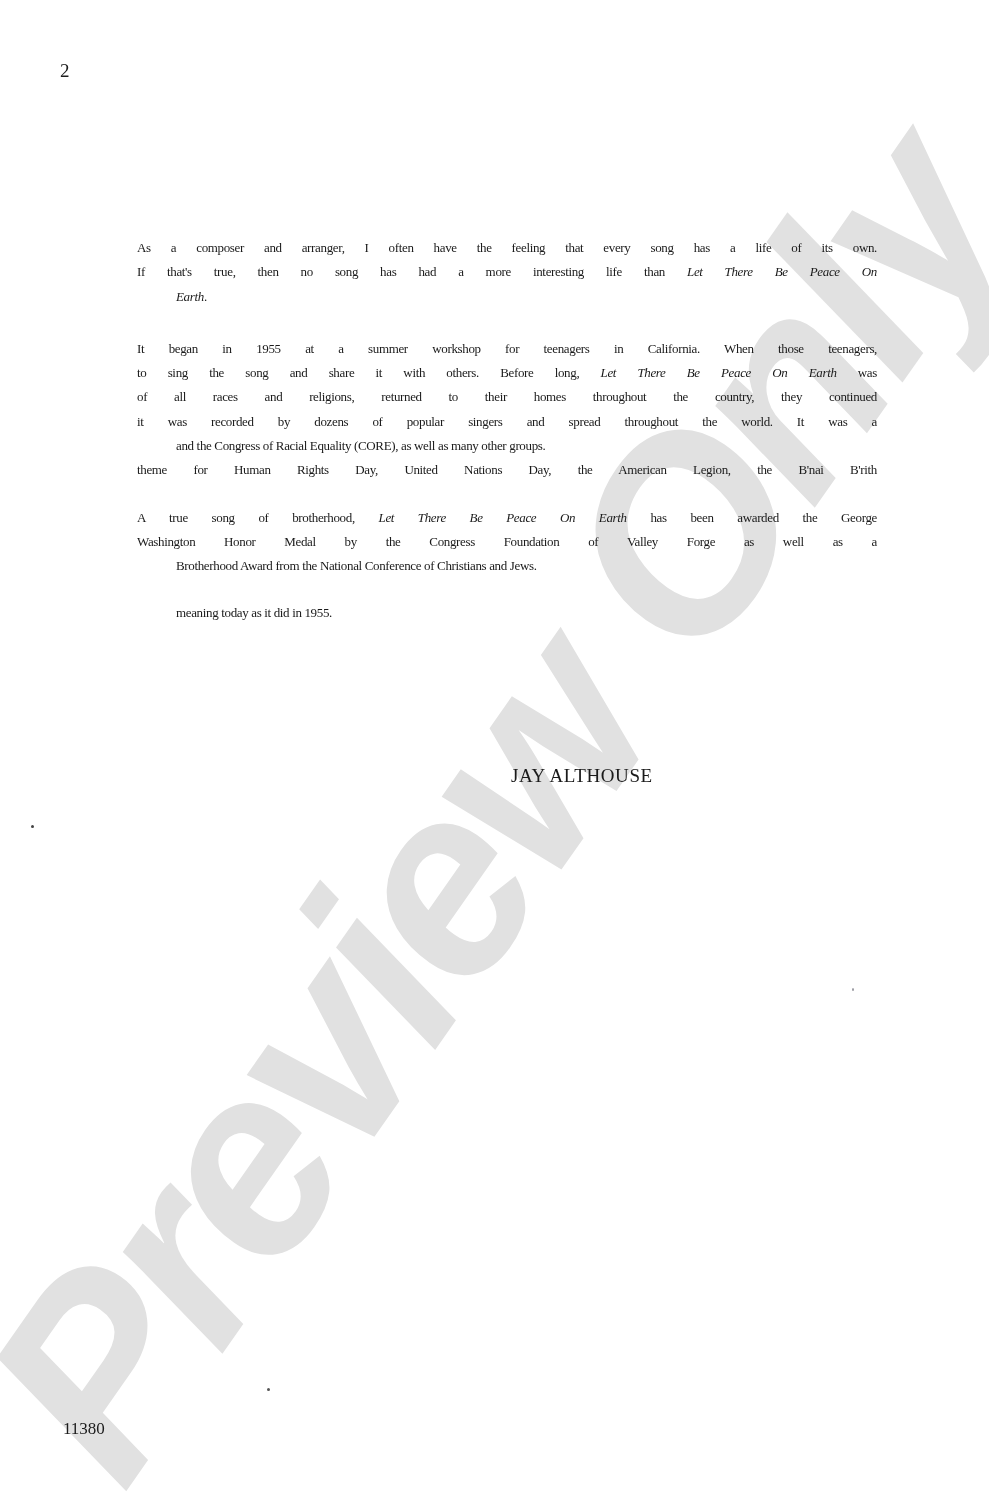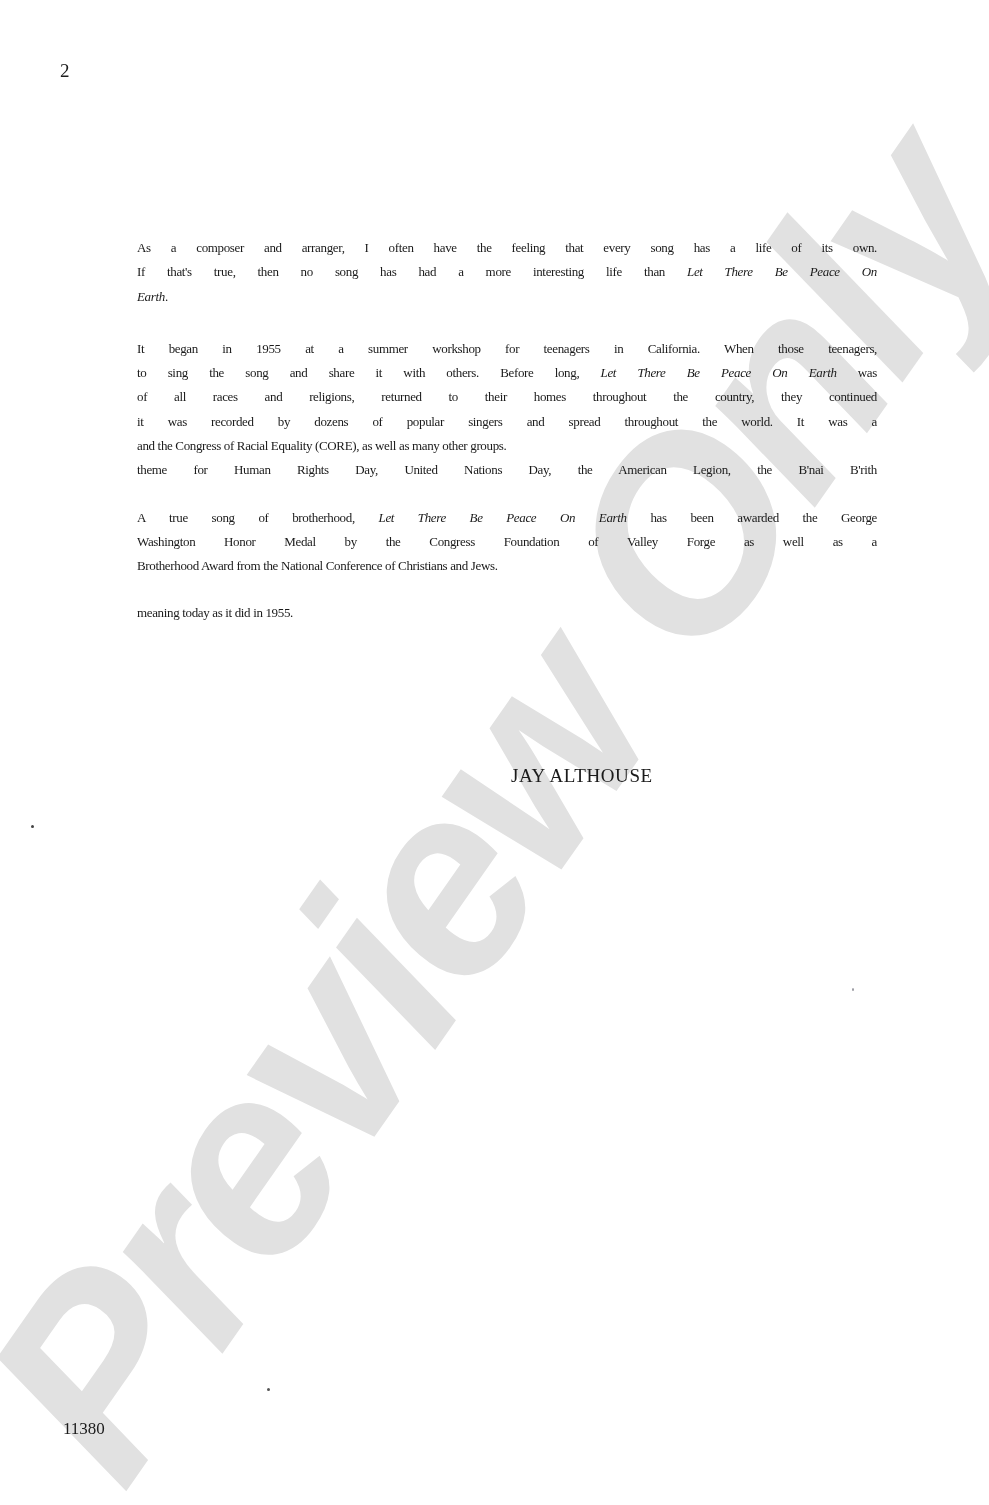--- a/index.html
+++ b/index.html
@@ -57,21 +57,21 @@
   }
   .para { margin: 0; }
   .para.p1 { margin-bottom: 28px; }
   .para.p2 { margin-bottom: 23px; }
   .para.p3 { margin-bottom: 22px; }
   .line {
     text-align: justify;
     text-align-last: justify;
     white-space: normal;
   }
-  .line.last { text-align-last: left; }
+  .line.last { text-align-last: left; margin-left: 39px; }
   .it { font-style: italic; }
 
   .signature {
     position: absolute;
     left: 511px; top: 765px;
     font-size: 19px;
     letter-spacing: 0.6px;
     color: #1a1a1a;
     z-index: 1;
   }

